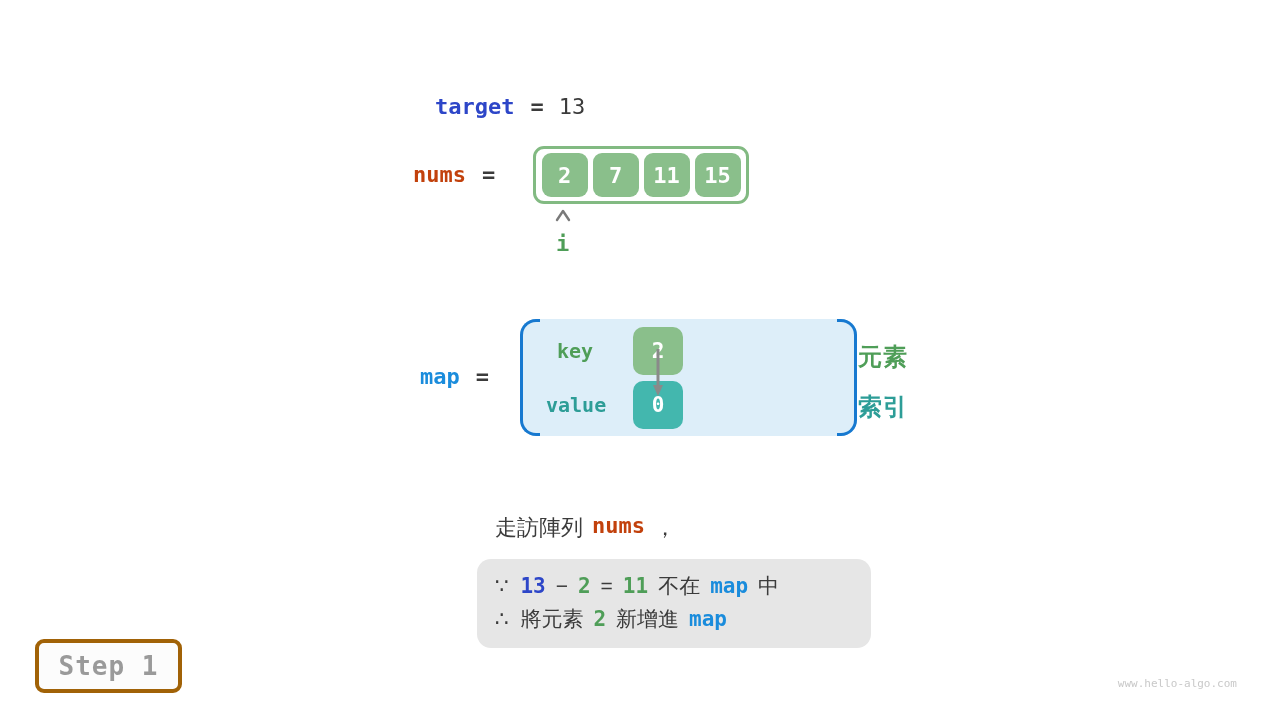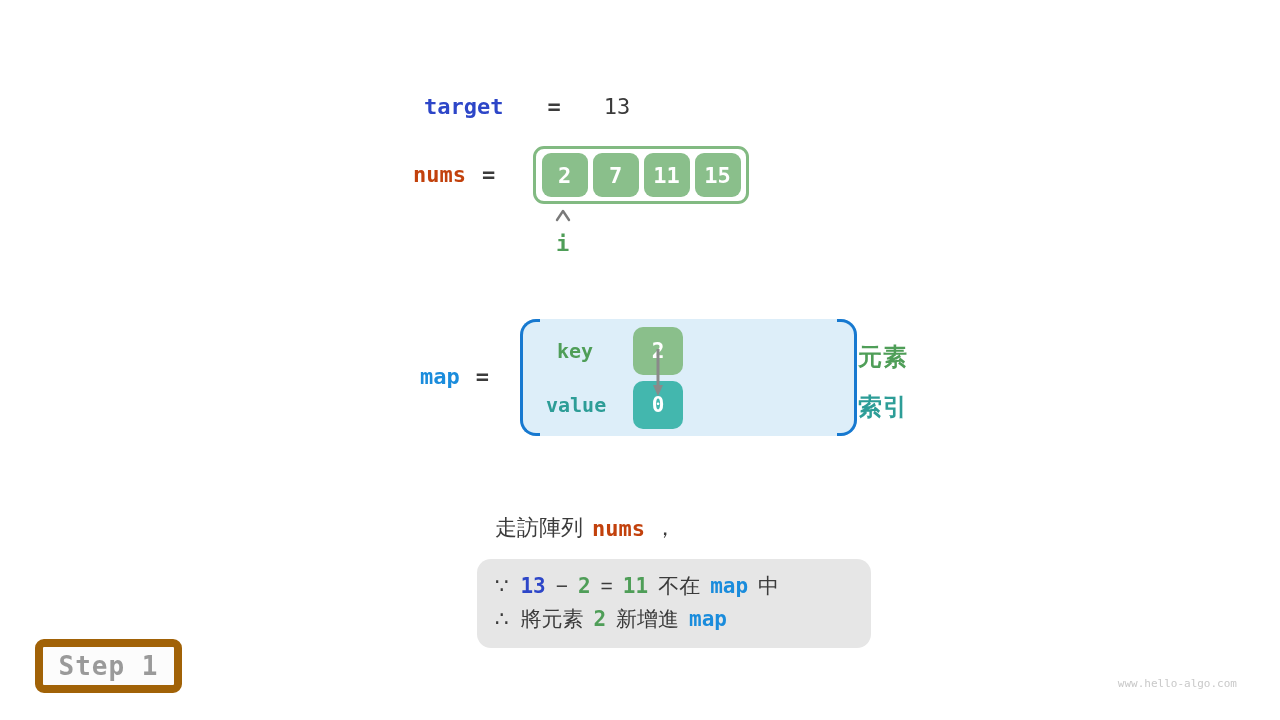--- a/index.html
+++ b/index.html
@@ -6,22 +6,22 @@
   html, body { width: 1280px; height: 720px; background: #ffffff; overflow: hidden; }
   body {
     position: relative;
     font-family: "Liberation Sans", "DejaVu Sans", sans-serif;
     color: #3b3b3b;
   }
   .mono { font-family: "DejaVu Sans Mono", "Liberation Mono", monospace; }
 
   
   .target-row {
-    position: absolute; left: 424px; top: 94px;
-    display: flex; align-items: center; font-size: 22px; gap: 28px;
+    position: absolute; left: 435px; top: 94px;
+    display: flex; align-items: center; font-size: 22px;
   }
   .kw-indigo { color: #2d46c8; font-weight: bold; }
   .eq { color: #3b3b3b; font-weight: 600; margin-left: 16px; }
   .plainval { color: #3b3b3b; margin-left: 15px; font-size: 22px; }
 
   
   .nums-label {
     position: absolute; left: 413px; top: 162px;
     display: flex; align-items: center; font-size: 22px;
   }
@@ -78,21 +78,21 @@
   .side-label {
     position: absolute; left: 858px;
     font-size: 24px; font-weight: bold; letter-spacing: 1px;
   }
   .side-element { top: 341px; color: #4f9e58; }
   .side-index   { top: 391px; color: #2d9d97; }
 
   
   .sentence {
     position: absolute; left: 495px; top: 513px;
-    display: flex; align-items: center; font-size: 22px; color: #3b3b3b;
+    display: flex; align-items: flex-start; font-size: 22px; color: #3b3b3b;
   }
   .sentence .code { margin: 0 9px; font-size: 22px; }
 
   
   .conclusion {
     position: absolute; left: 477px; top: 559px;
     width: 394px; height: 89px;
     background: #e6e6e6; border-radius: 14px;
     padding: 13px 18px 0 18px;
     display: flex; flex-direction: column; gap: 5px;
@@ -101,21 +101,21 @@
   .c-line .sym { margin-right: 12px; }
   .c-line .tok { margin-right: 10px; }
   .c-line .tok:last-child { margin-right: 0; }
   .num-indigo { color: #2d46c8; font-weight: bold; }
   .num-green  { color: #4f9e58; font-weight: bold; }
 
   
   .step-badge {
     position: absolute; left: 35px; top: 639px;
     width: 147px; height: 54px;
-    background: #fcfcfc; border: 8px solid #a16207; border-radius: 9px;
+    background: #fcfcfc; border: 4px solid #a16207; border-radius: 9px;
     display: flex; align-items: center; justify-content: center;
     color: #9a9a9a; font-size: 26px; font-weight: bold; letter-spacing: 1px;
   }
 
   
   .watermark {
     position: absolute; right: 43px; top: 677px;
     color: #c9c9c9; font-size: 11px;
   }
 </style>

